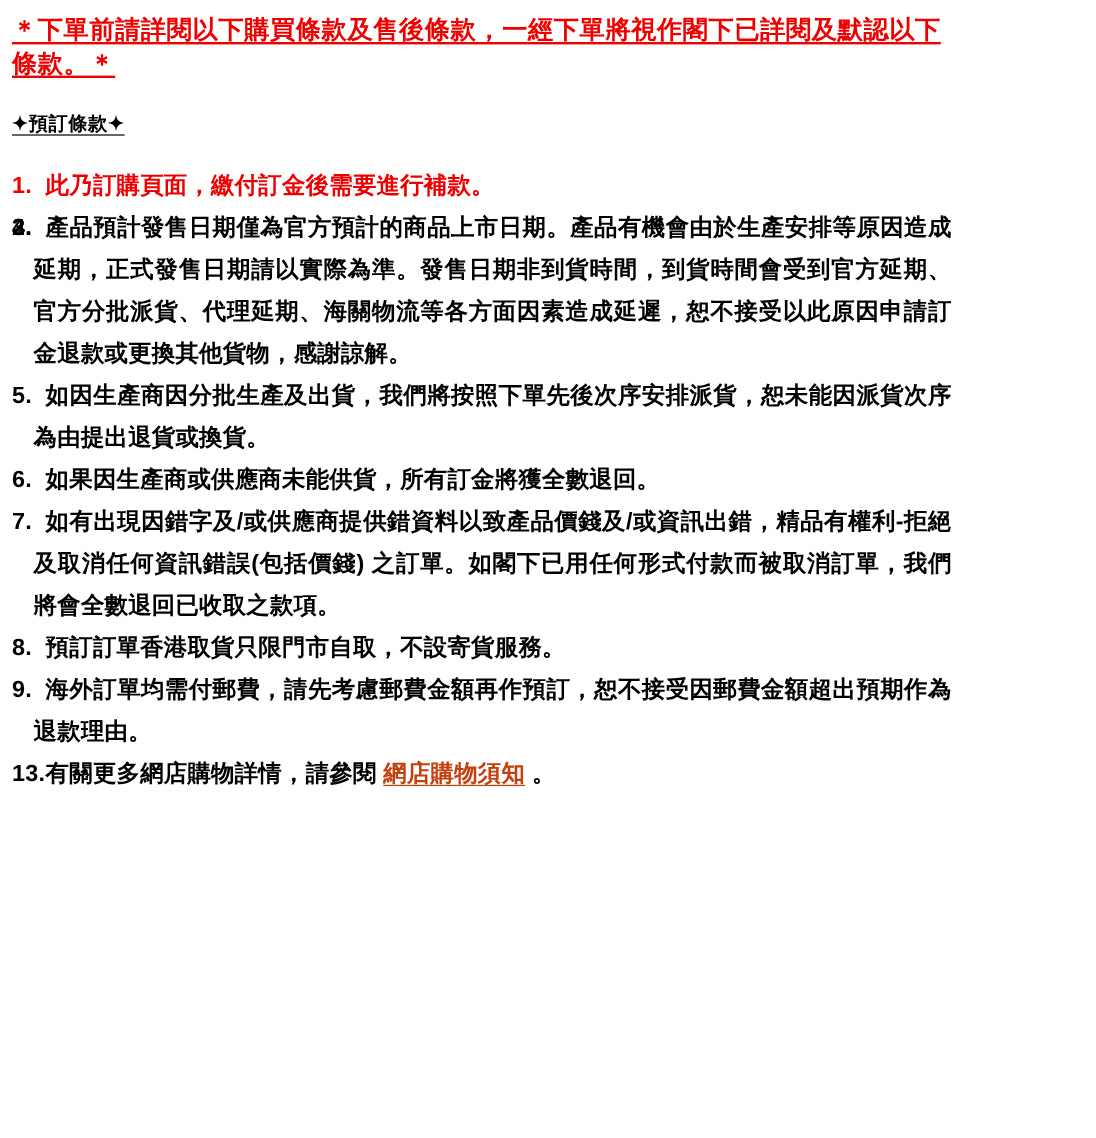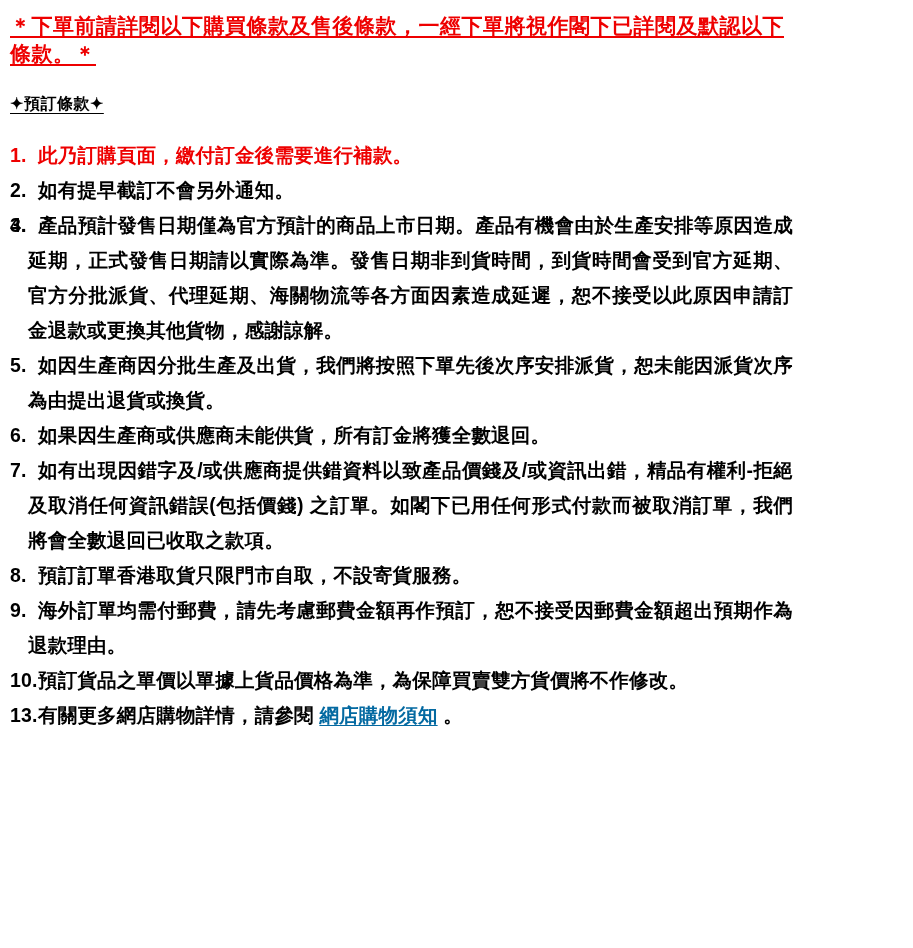--- a/index.html
+++ b/index.html
@@ -59,39 +59,38 @@
     text-indent: 0;
     white-space: nowrap;
   }
   ol.terms li.red-item { color: #ee0000; }
   .red-underline {
     color: #ee0000;
     text-decoration: underline;
     text-underline-offset: 3px;
   }
   a.link {
-    color: #0369a1;
+    color: #c2410c;
     text-decoration: underline;
     text-underline-offset: 3px;
   }
 </style>
 </head>
 <body>
 
 <div class="page">
   <div class="header-notice">＊下單前請詳閱以下購買條款及售後條款，一經下單將視作閣下已詳閱及默認以下條款。＊</div>
 
   <div class="section-title">✦預訂條款✦</div>
 
   <ol class="terms">
       <li class="red-item"><span class="num">1.</span><span>此乃訂購頁面，繳付訂金後需要進行補款。</span></li>
-      <li><span class="num">2.</span><span>如有提早截訂不會另外通知。</span></li>
+      <li><span class="num">2.</span></li>
       <li><span class="num">3.</span></li>
       <li><span class="num">4.</span><span>產品預計發售日期僅為官方預計的商品上市日期。產品有機會由於生產安排等原因造成延期，正式發售日期請以實際為準。發售日期非到貨時間，到貨時間會受到官方延期、官方分批派貨、代理延期、海關物流等各方面因素造成延遲，恕不接受以此原因申請訂金退款或更換其他貨物，感謝諒解。</span></li>
       <li><span class="num">5.</span><span>如因生產商因分批生產及出貨，我們將按照下單先後次序安排派貨，恕未能因派貨次序為由提出退貨或換貨。</span></li>
       <li><span class="num">6.</span><span>如果因生產商或供應商未能供貨，所有訂金將獲全數退回。</span></li>
       <li><span class="num">7.</span><span>如有出現因錯字及/或供應商提供錯資料以致產品價錢及/或資訊出錯，精品有權利-拒絕及取消任何資訊錯誤(包括價錢) 之訂單。如閣下已用任何形式付款而被取消訂單，我們將會全數退回已收取之款項。</span></li>
       <li><span class="num">8.</span><span>預訂訂單香港取貨只限門市自取，不設寄貨服務。</span></li>
       <li><span class="num">9.</span><span>海外訂單均需付郵費，請先考慮郵費金額再作預訂，恕不接受因郵費金額超出預期作為退款理由。</span></li>
-      <li><span class="num">10.</span><span>預訂貨品之單價以單據上貨品價格為準，為保障買賣雙方貨價將不作修改。</span></li>
       <li><span class="num">13.</span><span>有關更多網店購物詳情，請參閱 </span><a href="#" class="link">網店購物須知</a><span> 。</span></li>
     </ol>
 </div>
 
 </body></html>

